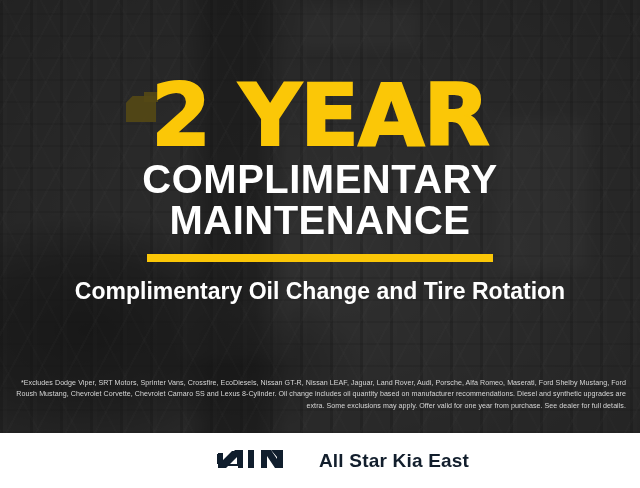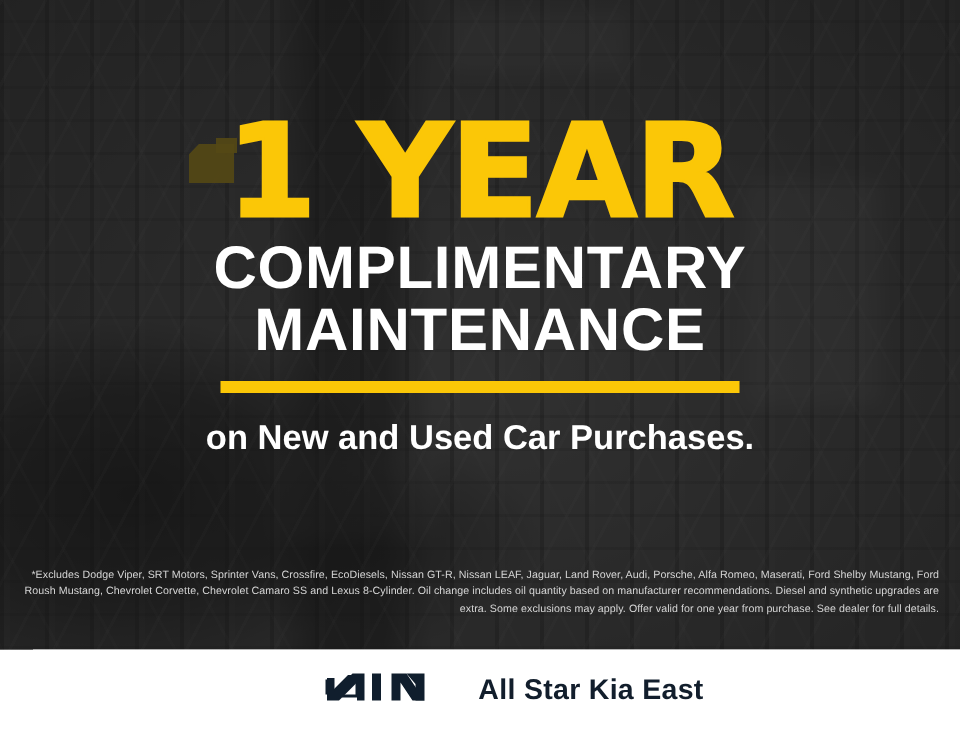--- a/index.html
+++ b/index.html
@@ -196,31 +196,31 @@
   <div class="hero">
     <div class="hero-photo"></div>
     <div class="hero-highlight hl-a"></div>
     <div class="hero-highlight hl-b"></div>
     <div class="hero-highlight hl-c"></div>
     <div class="hero-yellow hy-a"></div>
     <div class="hero-yellow hy-b"></div>
     <div class="hero-scrim"></div>
 
     <div class="hero-content">
-      <div class="headline-year">1 YEAR</div>
+      <div class="headline-year">2 YEAR</div>
 
       <div class="headline-main">
         <span>COMPLIMENTARY</span>
         <span class="line2">MAINTENANCE</span>
       </div>
 
       <div class="divider-bar"></div>
 
       <div class="subhead">
-        <span class="line2">on New and Used Car Purchases.</span>
+        <span>Complimentary Oil Change and Tire Rotation</span>
       </div>
     </div>
 
     <div class="disclaimer">*Excludes Dodge Viper, SRT Motors, Sprinter Vans, Crossfire, EcoDiesels, Nissan GT-R, Nissan LEAF, Jaguar, Land Rover, Audi, Porsche, Alfa Romeo, Maserati, Ford Shelby Mustang, Ford Roush Mustang, Chevrolet Corvette, Chevrolet Camaro SS and Lexus 8-Cylinder. Oil change includes oil quantity based on manufacturer recommendations. Diesel and synthetic upgrades are extra. Some exclusions may apply. Offer valid for one year from purchase. See dealer for full details.</div>
   </div>
 
   <div class="footer">
     <span class="kia-logo">
       <svg width="88" height="24" viewBox="0 0 176 48" xmlns="http://www.w3.org/2000/svg" aria-hidden="true">
         <g fill="#101E2D">

